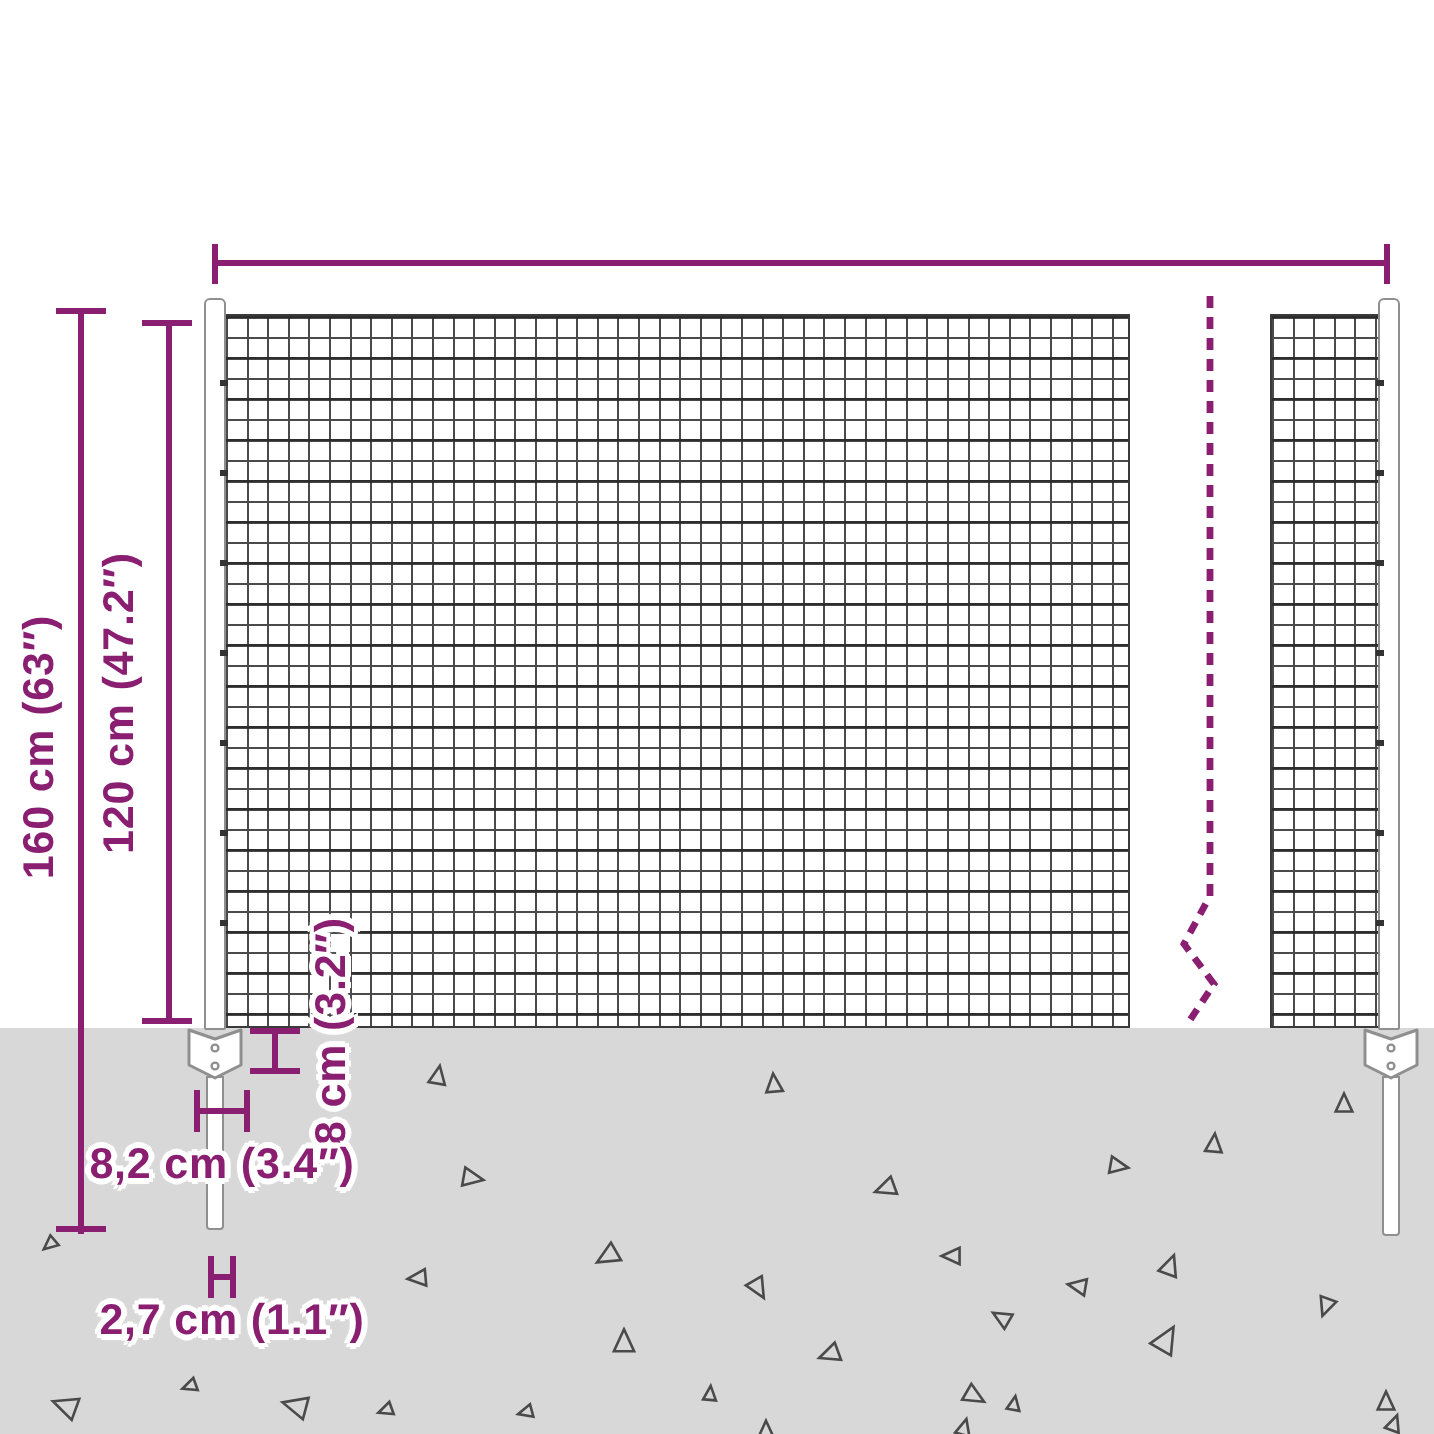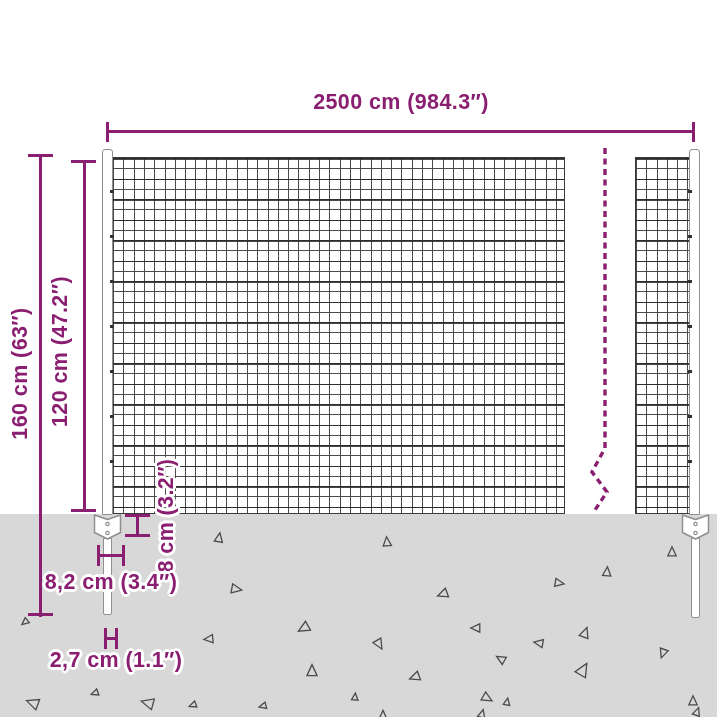--- a/index.html
+++ b/index.html
@@ -125,21 +125,20 @@
     <circle cx="14.5" cy="11" r="1.7" fill="none" stroke="#8f8f8f" stroke-width="1.2"></circle>
     <circle cx="14.5" cy="20" r="1.7" fill="none" stroke="#8f8f8f" stroke-width="1.2"></circle>
   </svg>
 
   <div id="spike-left" class="abs spike"></div>
   <div id="spike-right" class="abs spike"></div>
 
   <div class="abs dim" style="left:108px;top:130px;width:586px;height:3px;"></div>
   <div class="abs dim" style="left:106px;top:122px;width:3px;height:20px;"></div>
   <div class="abs dim" style="left:692px;top:122px;width:3px;height:20px;"></div>
-  <div class="abs dimlabel hcenter" style="left:108px;top:90px;width:586px;">2500 cm (984.3″)</div>
 
   <div class="abs dim" style="left:39px;top:155px;width:3px;height:462px;"></div>
   <div class="abs dim" style="left:28px;top:154px;width:25px;height:3px;"></div>
   <div class="abs dim" style="left:28px;top:613px;width:25px;height:3px;"></div>
   <div class="abs dimlabel vlabel" style="left:-210px;top:361px;width:460px;">160 cm (63″)</div>
 
   <div class="abs dim" style="left:83px;top:161px;width:3px;height:351px;"></div>
   <div class="abs dim" style="left:71px;top:160px;width:25px;height:3px;"></div>
   <div class="abs dim" style="left:71px;top:509px;width:25px;height:3px;"></div>
   <div class="abs dimlabel vlabel" style="left:-170px;top:339px;width:460px;">120 cm (47.2″)</div>

